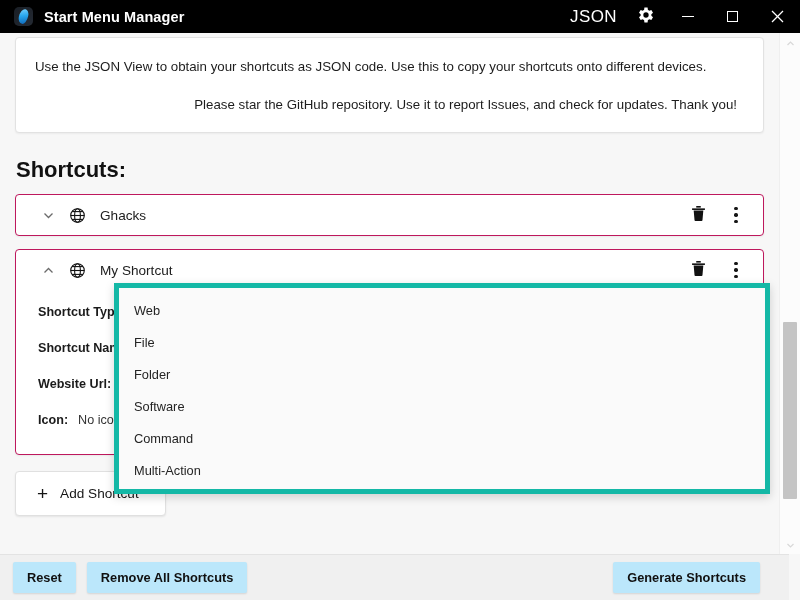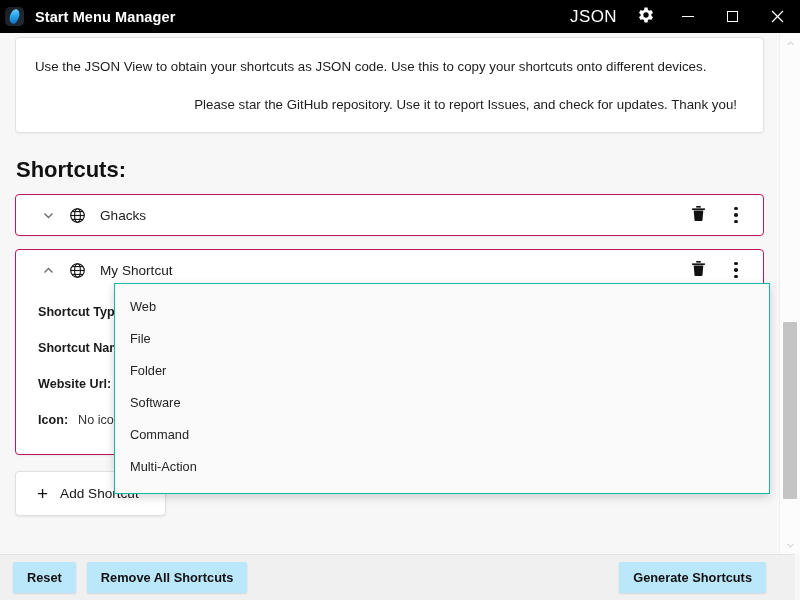--- a/index.html
+++ b/index.html
@@ -7,21 +7,21 @@
     width: 800px; height: 600px;
     font-family: "Liberation Sans", sans-serif;
     background: #f7f7f7;
     overflow: hidden;
   }
 
   
   .titlebar {
     height: 33px; background: #000; color: #fff;
     display: flex; align-items: center;
-    padding-left: 5px;
+    padding-left: 14px;
     position: relative; z-index: 60;
   }
   .app-icon {
     width: 19px; height: 19px; border-radius: 5px;
     background: linear-gradient(135deg,#1a1f26 0%, #242a33 100%);
     position: relative; flex: 0 0 auto; overflow: hidden;
     margin-right: 11px;
   }
   .app-icon:after {
     content: ""; position: absolute; left: 5px; top: 2px;
@@ -96,21 +96,21 @@
     background: #fff; border: 1px solid #e0e0e0; border-radius: 4px;
     box-shadow: 0 1px 2px rgba(0,0,0,.08);
     padding: 12px 26px 12px 21px; margin-top: 3px;
     font-size: 13.6px; color: #151515;
   }
   .plus { font-size: 19px; line-height: 1; font-weight: 300; }
 
   
   .dropdown {
     position: absolute; left: 114px; top: 250px; width: 656px; height: 211px;
-    background: #fafafa; border: 1px solid #14b8a6;
+    background: #fafafa; border: 5px solid #14b8a6;
     box-shadow: 0 3px 9px rgba(0,0,0,.17);
     z-index: 40; padding: 6px 0;
   }
   .dd-item {
     height: 32px; display: flex; align-items: center;
     padding-left: 15px; font-size: 12.8px; color: #242424;
   }
 
   
   .scrollbar {
@@ -119,21 +119,21 @@
   }
   .sb-arrow { height: 19px; display: flex; align-items: center; justify-content: center; }
   .sb-track { position: absolute; top: 19px; bottom: 19px; left: 0; right: 0; }
   .sb-thumb {
     position: absolute; left: 3px; right: 3px; top: 56%; height: 36.5%;
     background: #c4c4c4; border-radius: 1px;
   }
 
   
   .bottombar {
-    position: absolute; left: 0; right: 5px; bottom: 0; height: 46px;
+    position: absolute; left: 0; right: 11px; bottom: 0; height: 46px;
     background: #f0f0f0; border-top: 1px solid #e3e3e3;
     display: flex; align-items: center; padding: 0 13px;
   }
   .flat-btn {
     background: #bbe7fb; border: none; border-radius: 2px;
     font-family: "Liberation Sans", sans-serif;
     font-size: 12.8px; font-weight: bold; color: #101010;
     padding: 8px 14px; margin-right: 11px; cursor: pointer;
     box-shadow: 0 1px 2px rgba(0,0,0,.12);
   }

